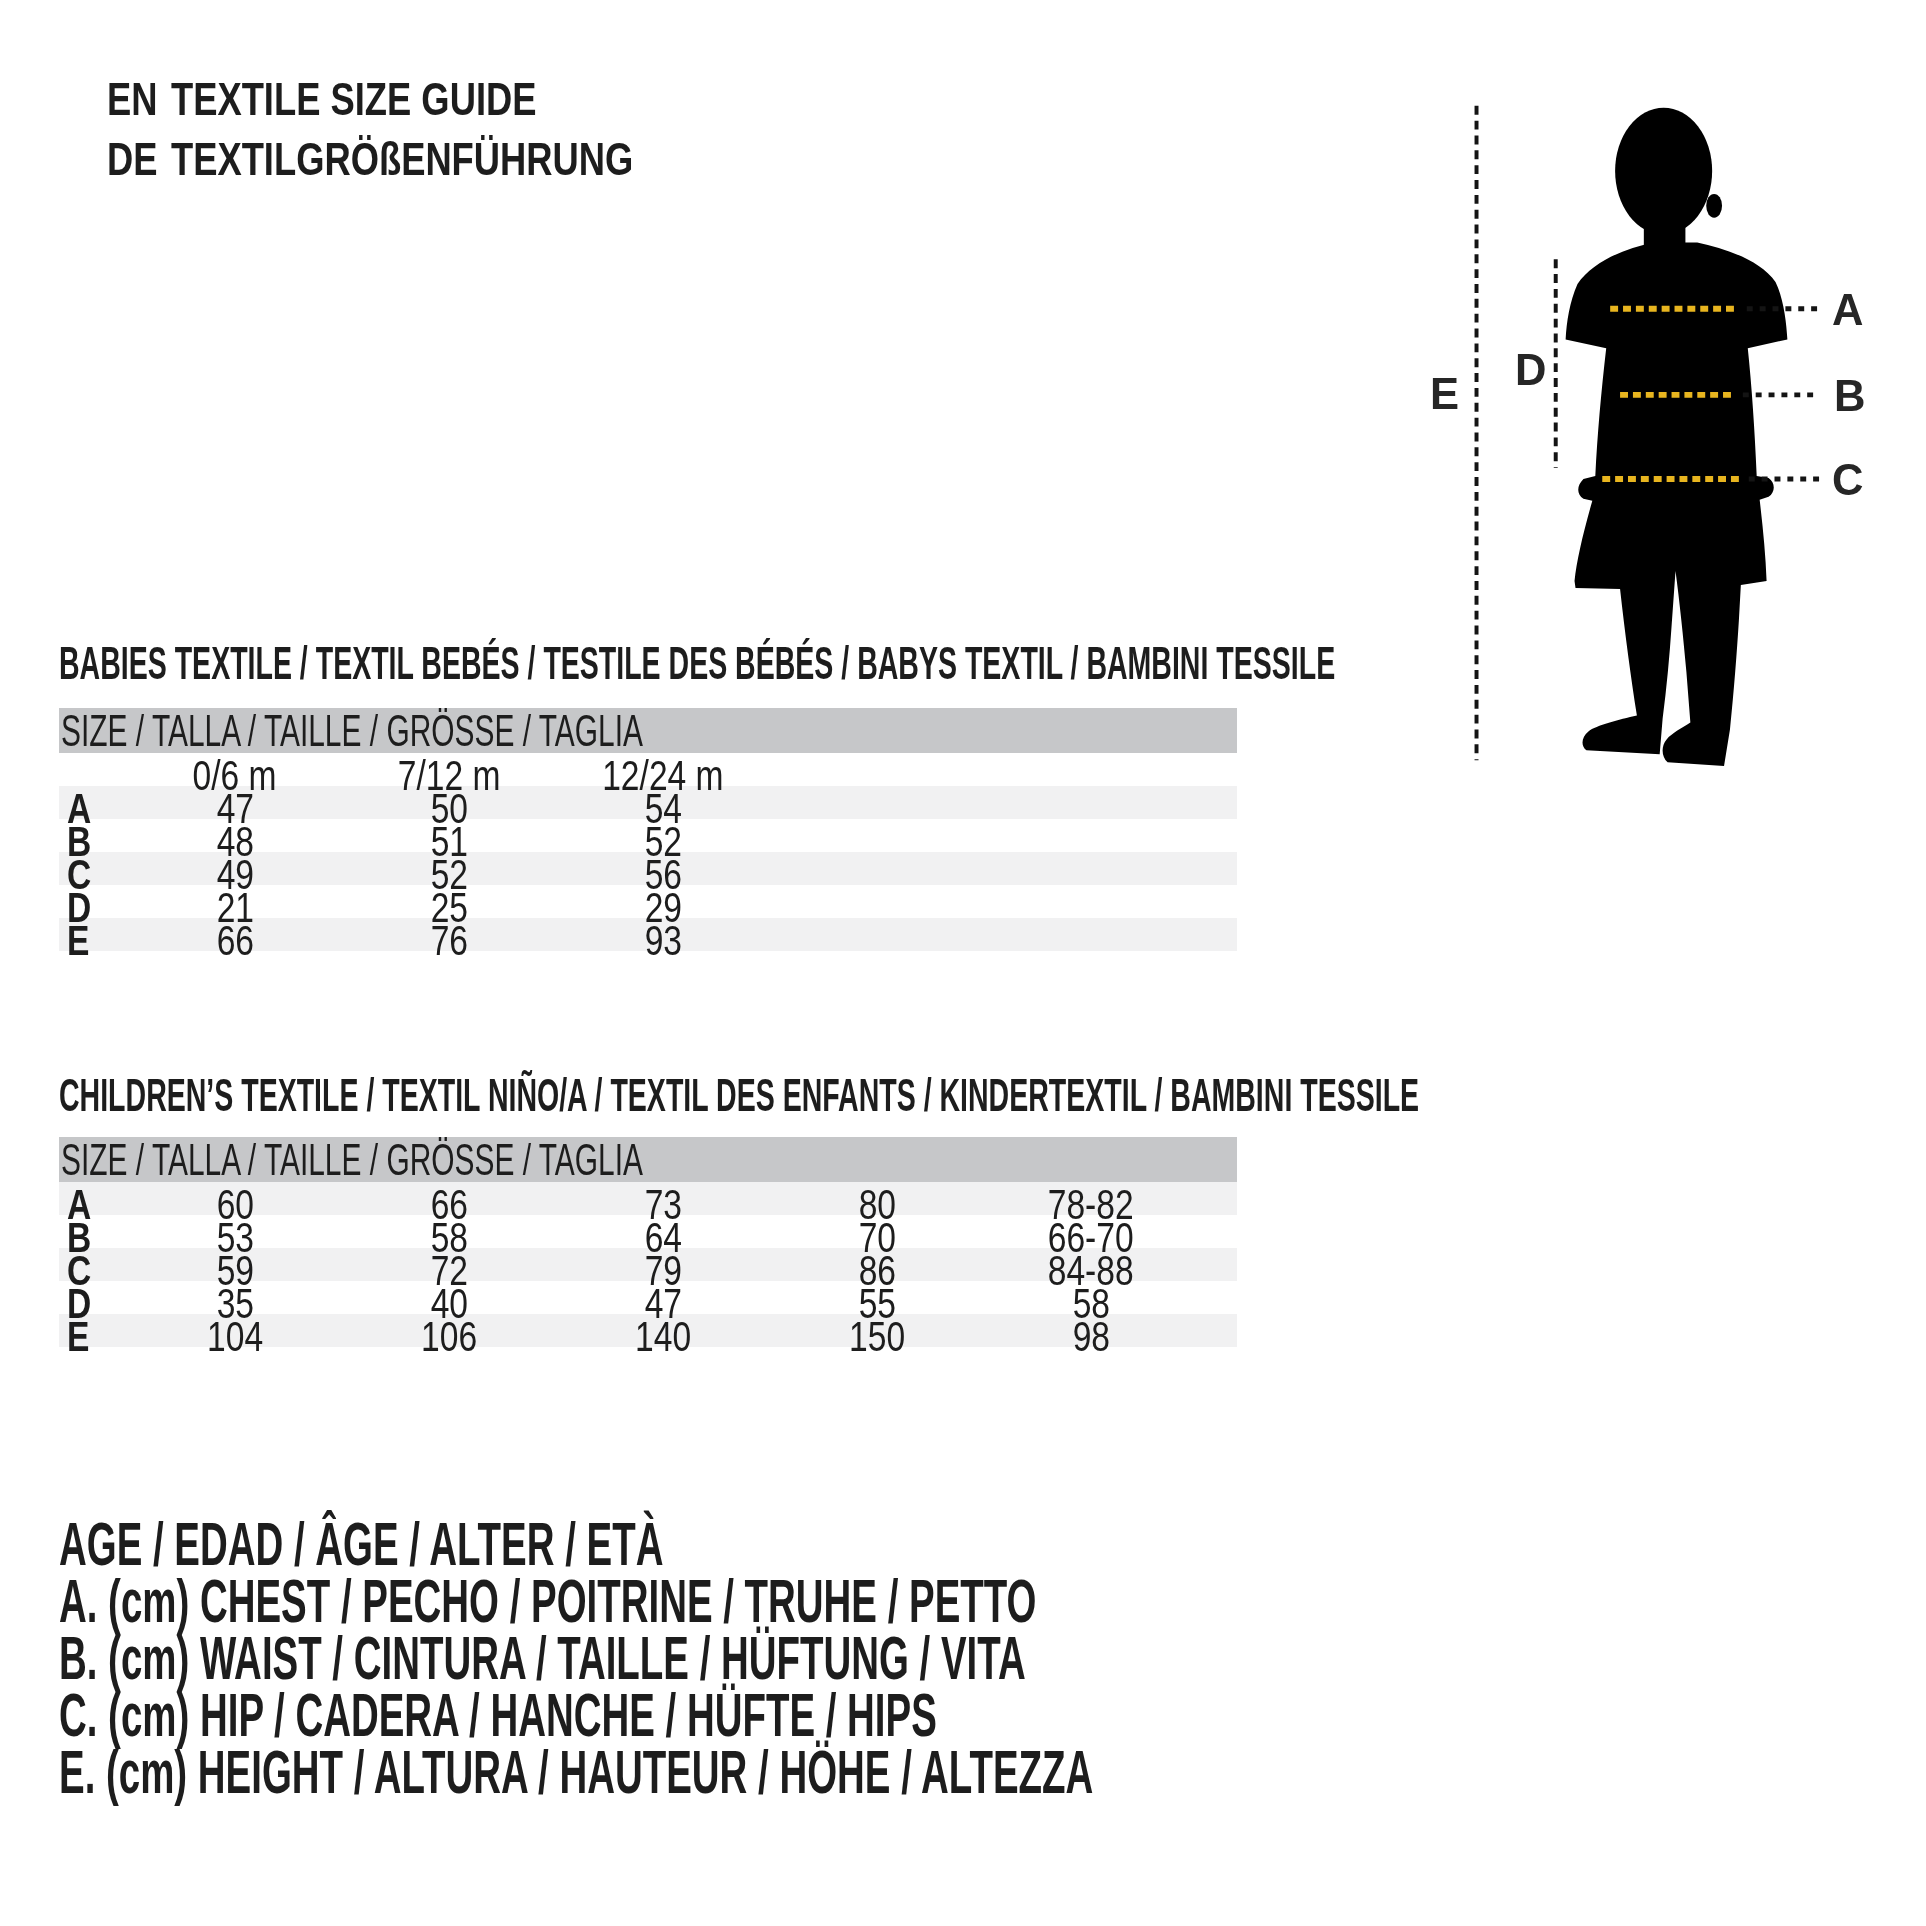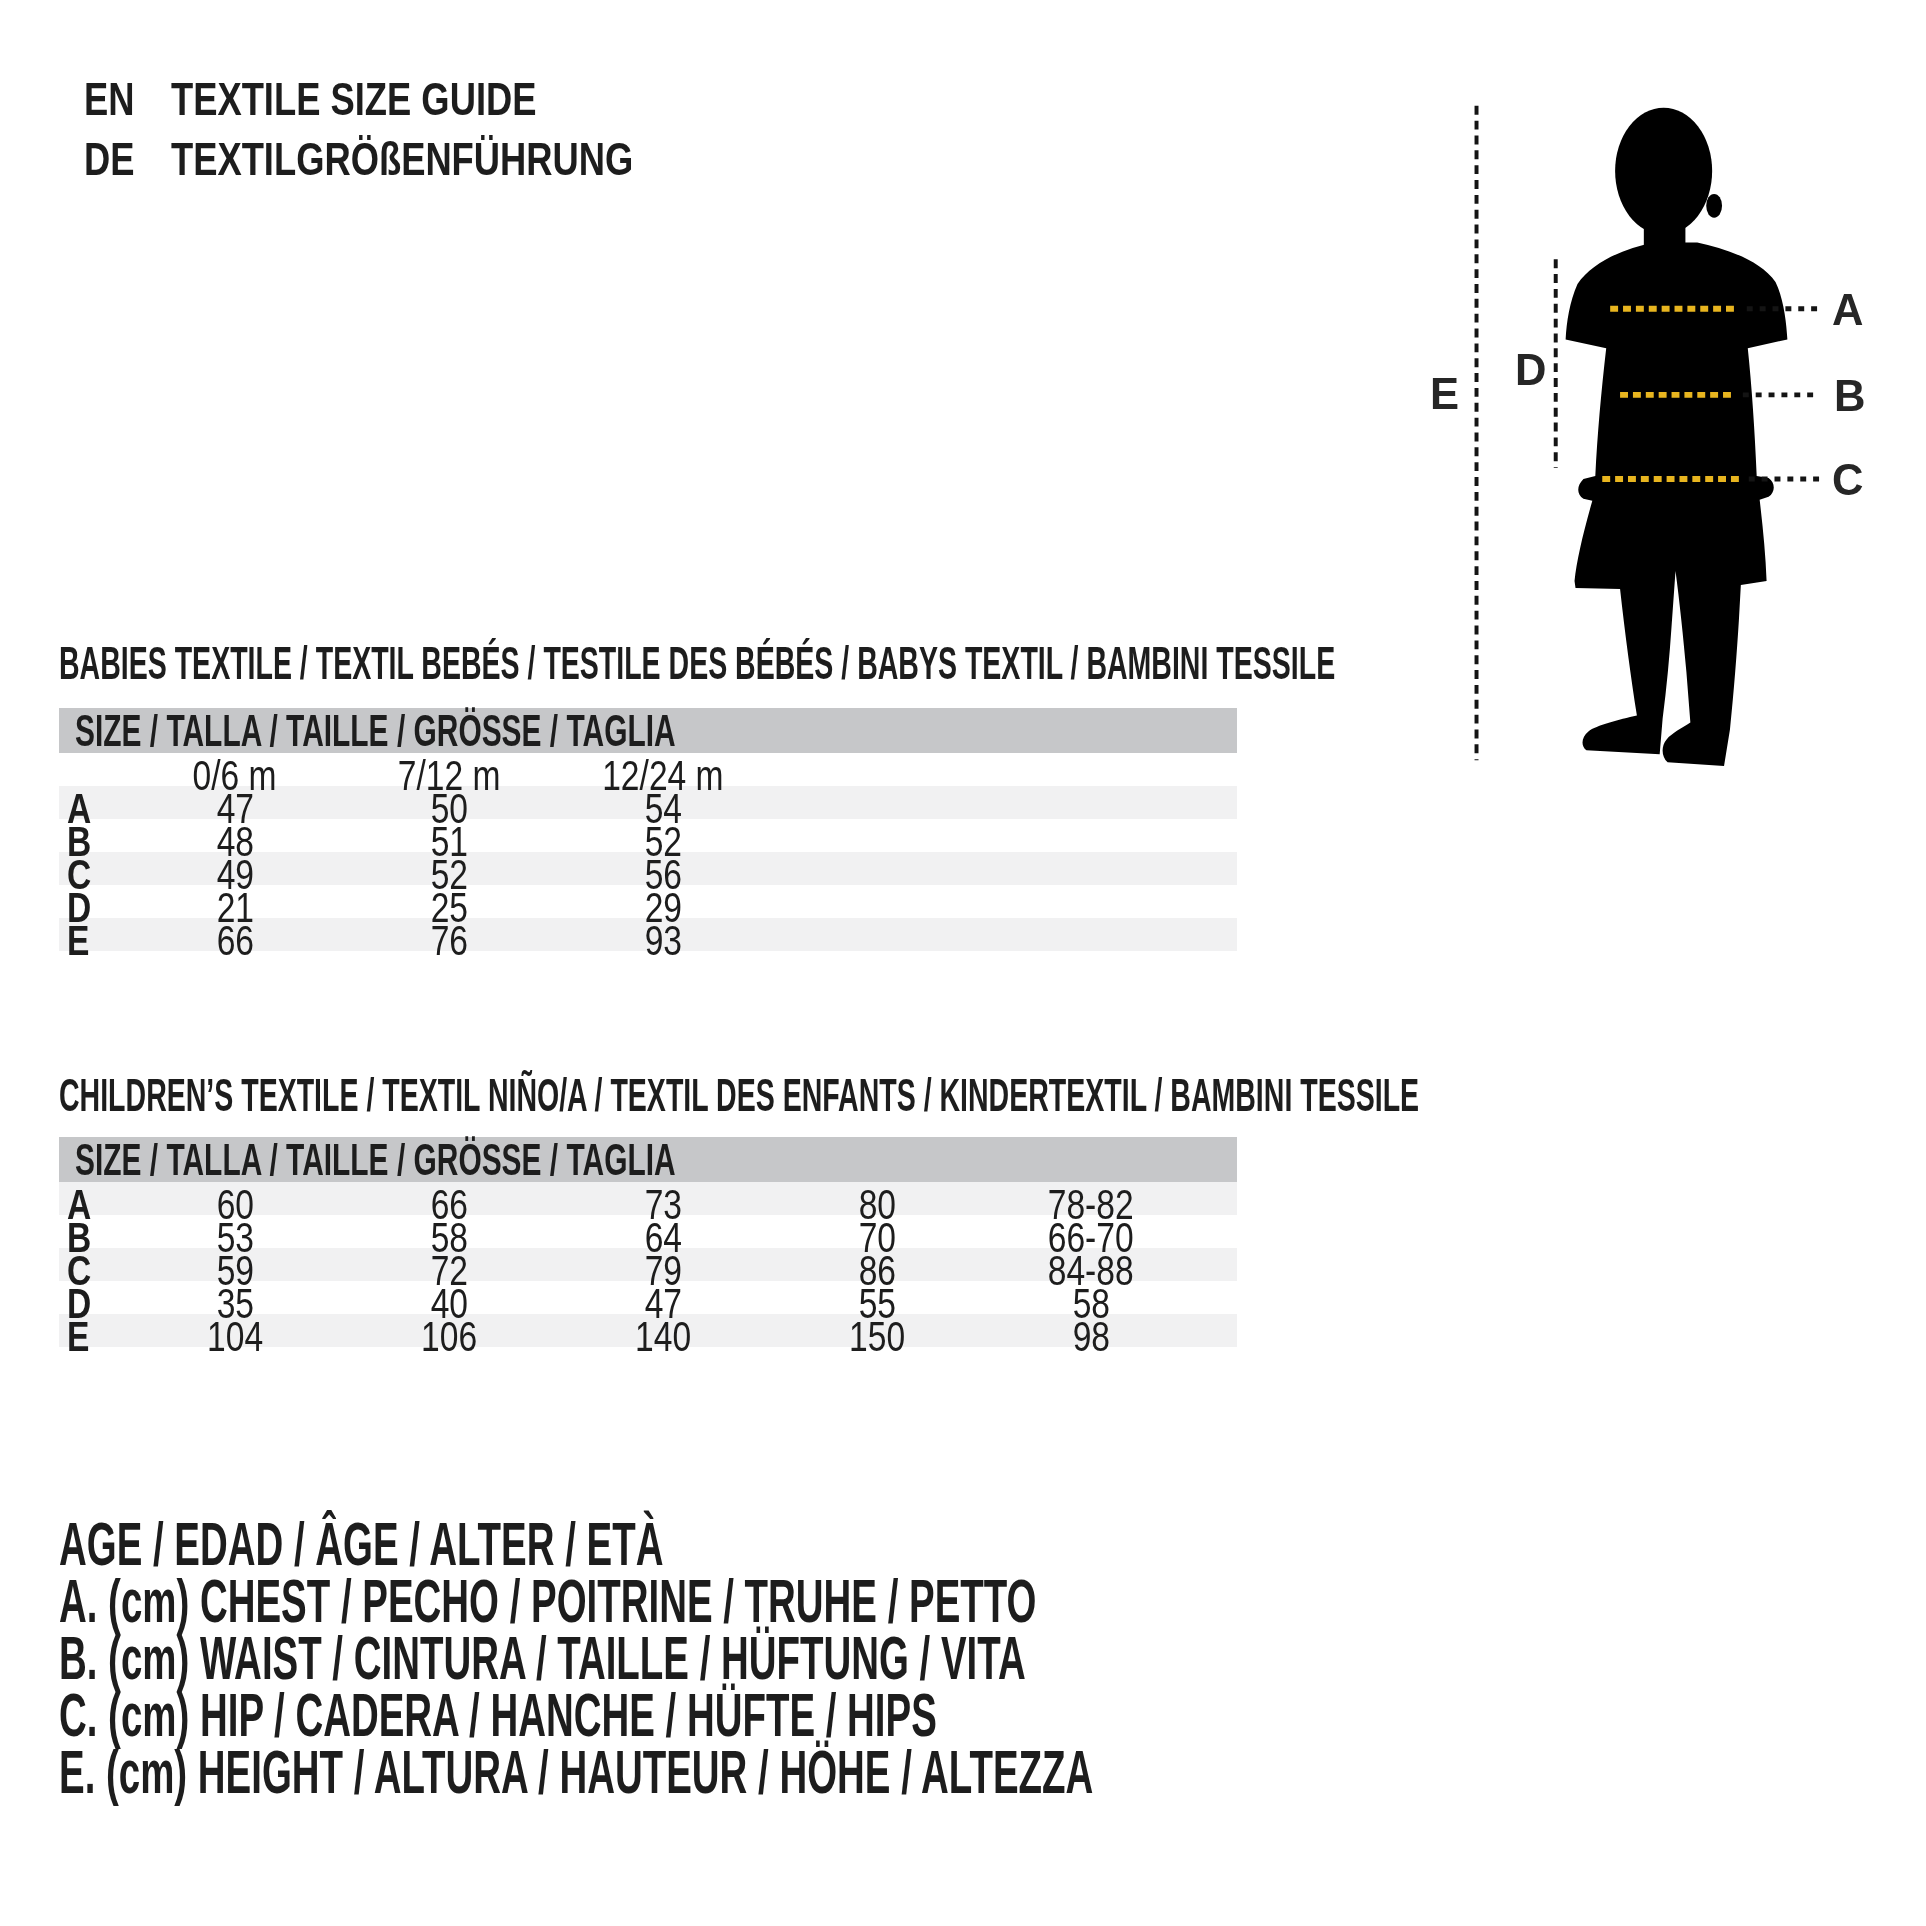--- a/index.html
+++ b/index.html
@@ -9,31 +9,31 @@
   }
   
   .c  {display:inline-block;white-space:nowrap;transform-origin:0 50%;}
   .cc {display:inline-block;white-space:nowrap;transform-origin:50% 50%;}
   .sx62{transform:scaleX(.62);}
   .sx68{transform:scaleX(.68);}
   .sx79{transform:scaleX(.79);}
   .sx80{transform:scaleX(.80);}
 
   
-  .lang-block{position:absolute;left:84px;top:69px;}
+  .lang-block{position:absolute;left:84px;top:69px;text-align:right;}
   .lang-row{height:60px;line-height:60px;font-size:46px;font-weight:700;display:flex;}
   .lang-code{width:87px;flex:0 0 87px;}
 
   
   .section-title{position:absolute;left:59px;font-size:46px;font-weight:700;line-height:46px;}
 
   
   .size-table{position:absolute;left:59px;width:1178px;}
-  .bar{height:45px;line-height:45px;background:#c6c7c9;padding-left:16px;box-sizing:border-box;
-       font-size:44px;font-weight:700;}
+  .bar{height:45px;line-height:45px;background:#c6c7c9;padding-left:2px;box-sizing:border-box;
+       font-size:44px;font-weight:400;}
   .trow{height:33px;line-height:45px;display:flex;}
   .trow.alt{background:#f1f1f2;}
   .cell{width:214px;flex:0 0 214px;text-align:center;}
   .cell.labelcell{width:69px;flex:0 0 69px;text-align:left;padding-left:8px;box-sizing:border-box;}
   .n{font-size:42px;font-weight:400;}
   .lab{display:inline-block;white-space:nowrap;font-size:42px;font-weight:700;
        transform:scaleX(.8);transform-origin:0 50%;}
 
   
   .legend{position:absolute;left:59px;top:1515px;}

